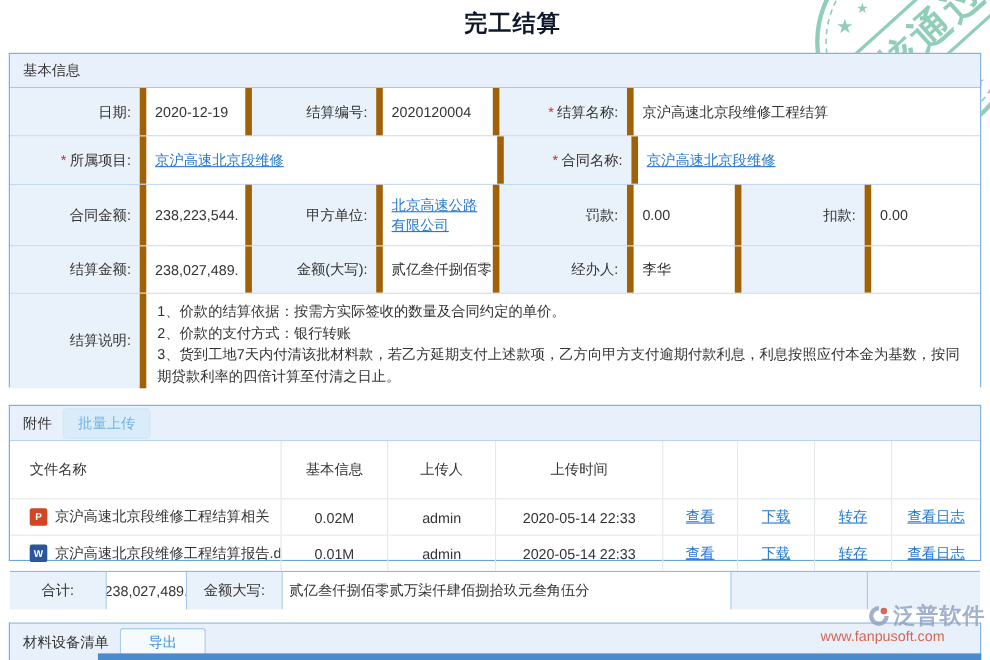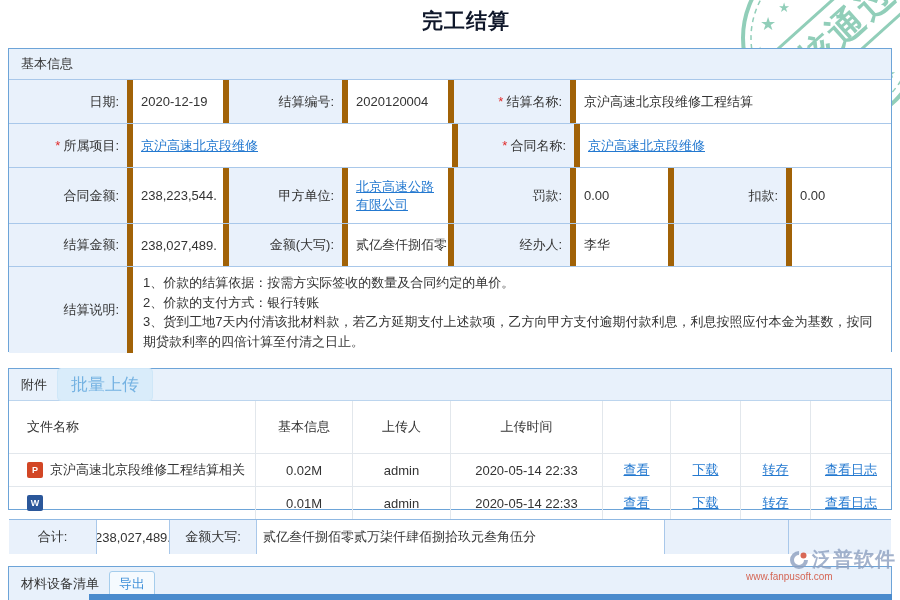--- a/index.html
+++ b/index.html
@@ -53,33 +53,33 @@
   .fname { gap:7px; }
   .ficon { width:16px; height:16px; border-radius:2px; color:#fff; font-size:9px;
     font-weight:bold; display:flex; align-items:center; justify-content:center;
     flex:0 0 16px; }
   .atotal { height:35px; border-top:1px solid #8fb8e2; }
   .atotal .acell { border-left:1px solid #a9c8ea; }
   .t1{width:87px;} .t2{width:73px;} .t3{width:87px;} .t4{width:408px; justify-content:flex-start;}
   .t5{width:124px;} .t6{flex:1;}
 
   .btn-upload { background:#d9ecfa; border:1px solid #cfe7f8; color:#74b2e2;
-    border-radius:4px; font-size:17px; padding:4px 13px; cursor:pointer; }
+    border-radius:4px; font-size:13px; padding:4px 13px; cursor:pointer; }
   .btn-export { background:#f5fafe; border:1px solid #a5cdec; color:#3f90d8;
-    border-radius:3px; font-size:13px; padding:3px 9px; cursor:pointer;font-family:Liberation Serif, serif; }
+    border-radius:3px; font-size:13px; padding:3px 25px; cursor:pointer;font-family:Liberation Serif, serif; }
   .mat-bar { position:absolute; left:80px; top:27px; width:803px; height:7px;
     background:#4a8bcd; }
 
   .stamp { position:absolute; left:722px; top:0; width:178px; height:140px;
     opacity:.85; pointer-events:none; }
   .wm { position:absolute; left:746px; top:546px; width:150px; opacity:.8;
     pointer-events:none; }
   .wm-top { display:flex; align-items:center; justify-content:flex-end; gap:2px; }
   .wm-brand { font-size:20px; font-weight:bold; color:#8da0c0; letter-spacing:1px; }
-  .wm-url { font-size:10px; color:#d0442c; margin-top:-2px; }
+  .wm-url { font-size:13px; color:#d0442c; margin-top:-2px; }
 </style>
 </head>
 <body>
 
 <div class="title">完工结算</div>
 
 <svg class="stamp" viewBox="0 0 178 140">
   <defs>
       <clipPath id="stc">
         <circle cx="110" cy="38" r="91"></circle>
@@ -201,20 +201,21 @@
     <div class="acell a7">
         <span class="lnk">转存</span>
       </div>
     <div class="acell a8">
         <span class="lnk">查看日志</span>
       </div>
   </div>
   <div class="arow afile">
     <div class="acell a1 fname">
       <span class="ficon" style="background-color: rgb(43, 87, 154);">W</span>
+      <span>京沪高速北京段维修工程结算报告.d</span>
     </div>
     <div class="acell a2">0.01M</div>
     <div class="acell a3">admin</div>
     <div class="acell a4">2020-05-14 22:33</div>
     <div class="acell a5">
         <span class="lnk">查看</span>
       </div>
     <div class="acell a6">
         <span class="lnk">下载</span>
       </div>

